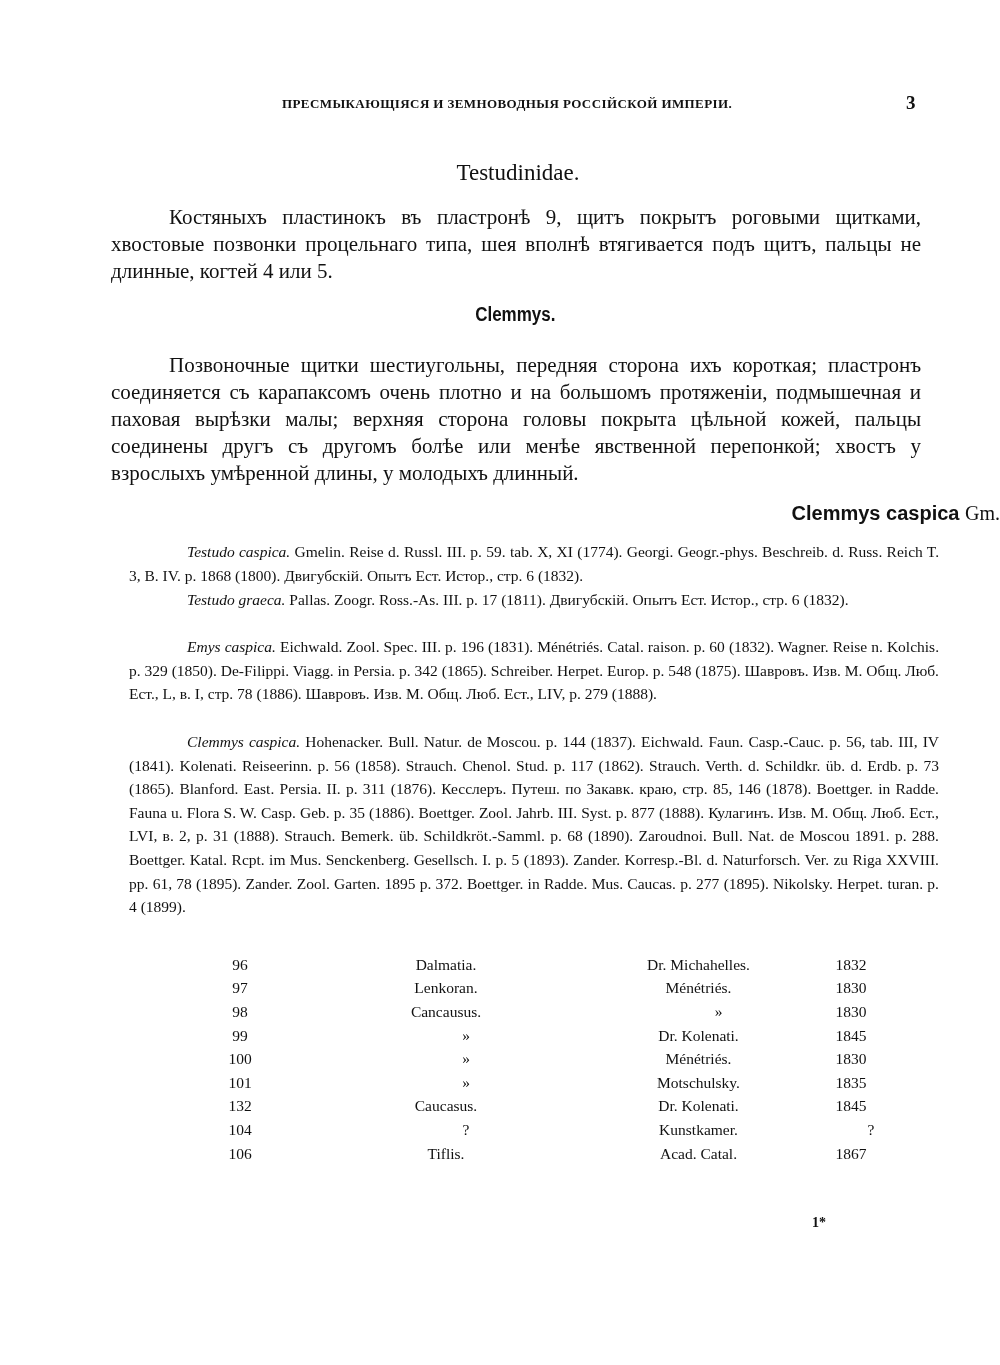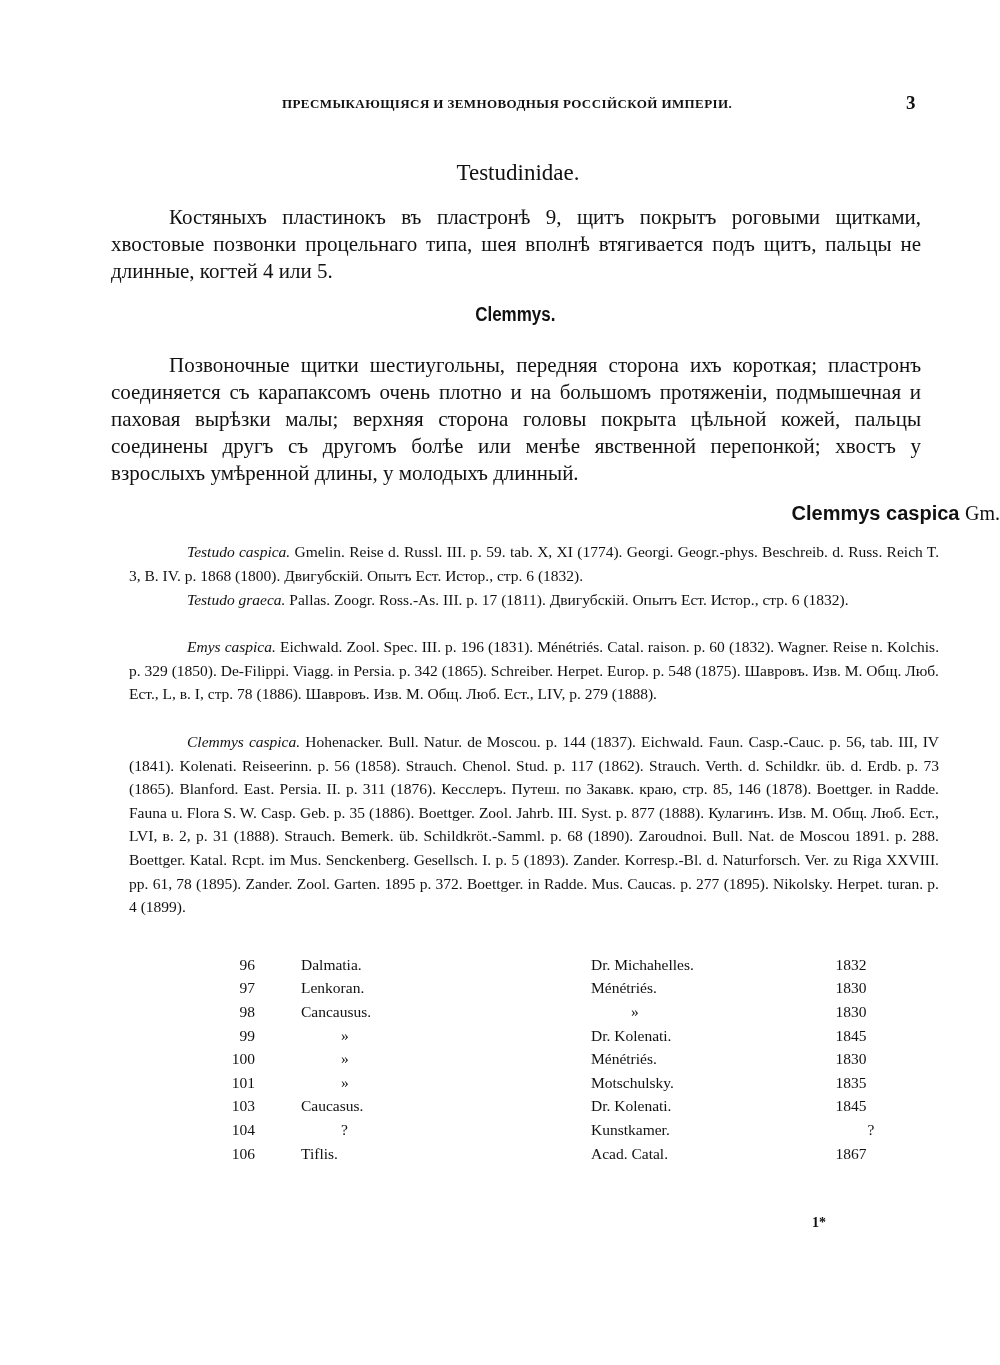--- a/index.html
+++ b/index.html
@@ -14,21 +14,21 @@
   .h-genus { position: absolute; top: 303px; left: 0; width: 1000px; text-align: center; padding-left: 36px; box-sizing: border-box;
              font-family: "Liberation Sans", "DejaVu Sans", sans-serif; font-size: 20px; font-weight: bold; transform: scaleX(0.85); }
   .h-species { position: absolute; top: 502px; left: 0; width: 1000px; text-align: right; padding-left: 36px; box-sizing: border-box;
                font-family: "Liberation Sans", "DejaVu Sans", sans-serif; font-size: 20px; }
   .h-species .b { font-weight: bold; }
   .h-species .auth { font-family: "Liberation Serif", serif; font-weight: normal; }
   .syn { position: absolute; left: 111px; width: 810px; font-size: 15.5px; line-height: 23.6px; text-align: justify; margin-left: 18px; }
   .syn .indent { display: inline-block; width: 58px; }
   .syn i { font-style: italic; }
   table.spec { position: absolute; top: 953px; left: 225px; border-collapse: collapse; font-size: 15.5px; }
-  table.spec td { height: 23.6px; padding: 0; vertical-align: middle; }
+  table.spec td { height: 23.6px; padding: 0; vertical-align: middle; text-align: center; }
   td.c-num { width: 30px; text-align: right; }
   td.c-gap { width: 46px; }
   td.c-loc { width: 250px; }
   td.c-don { width: 175px; }
   td.c-yr { width: 50px; text-align: center; }
   .footer-sig { position: absolute; top: 1215px; left: 812px; font-size: 14px; font-weight: bold; }
 </style>
 </head>
 <body>
 
@@ -105,21 +105,21 @@
         <td class="c-yr">1830</td>
       </tr>
       <tr>
         <td class="c-num">101</td>
         <td class="c-gap"></td>
         <td class="c-loc" style="padding-left: 40px;">»</td>
         <td class="c-don">Motschulsky.</td>
         <td class="c-yr">1835</td>
       </tr>
       <tr>
-        <td class="c-num">103</td>
+        <td class="c-num">132</td>
         <td class="c-gap"></td>
         <td class="c-loc">Caucasus.</td>
         <td class="c-don">Dr. Kolenati.</td>
         <td class="c-yr">1845</td>
       </tr>
       <tr>
         <td class="c-num">104</td>
         <td class="c-gap"></td>
         <td class="c-loc" style="padding-left: 40px;">?</td>
         <td class="c-don">Kunstkamer.</td>

